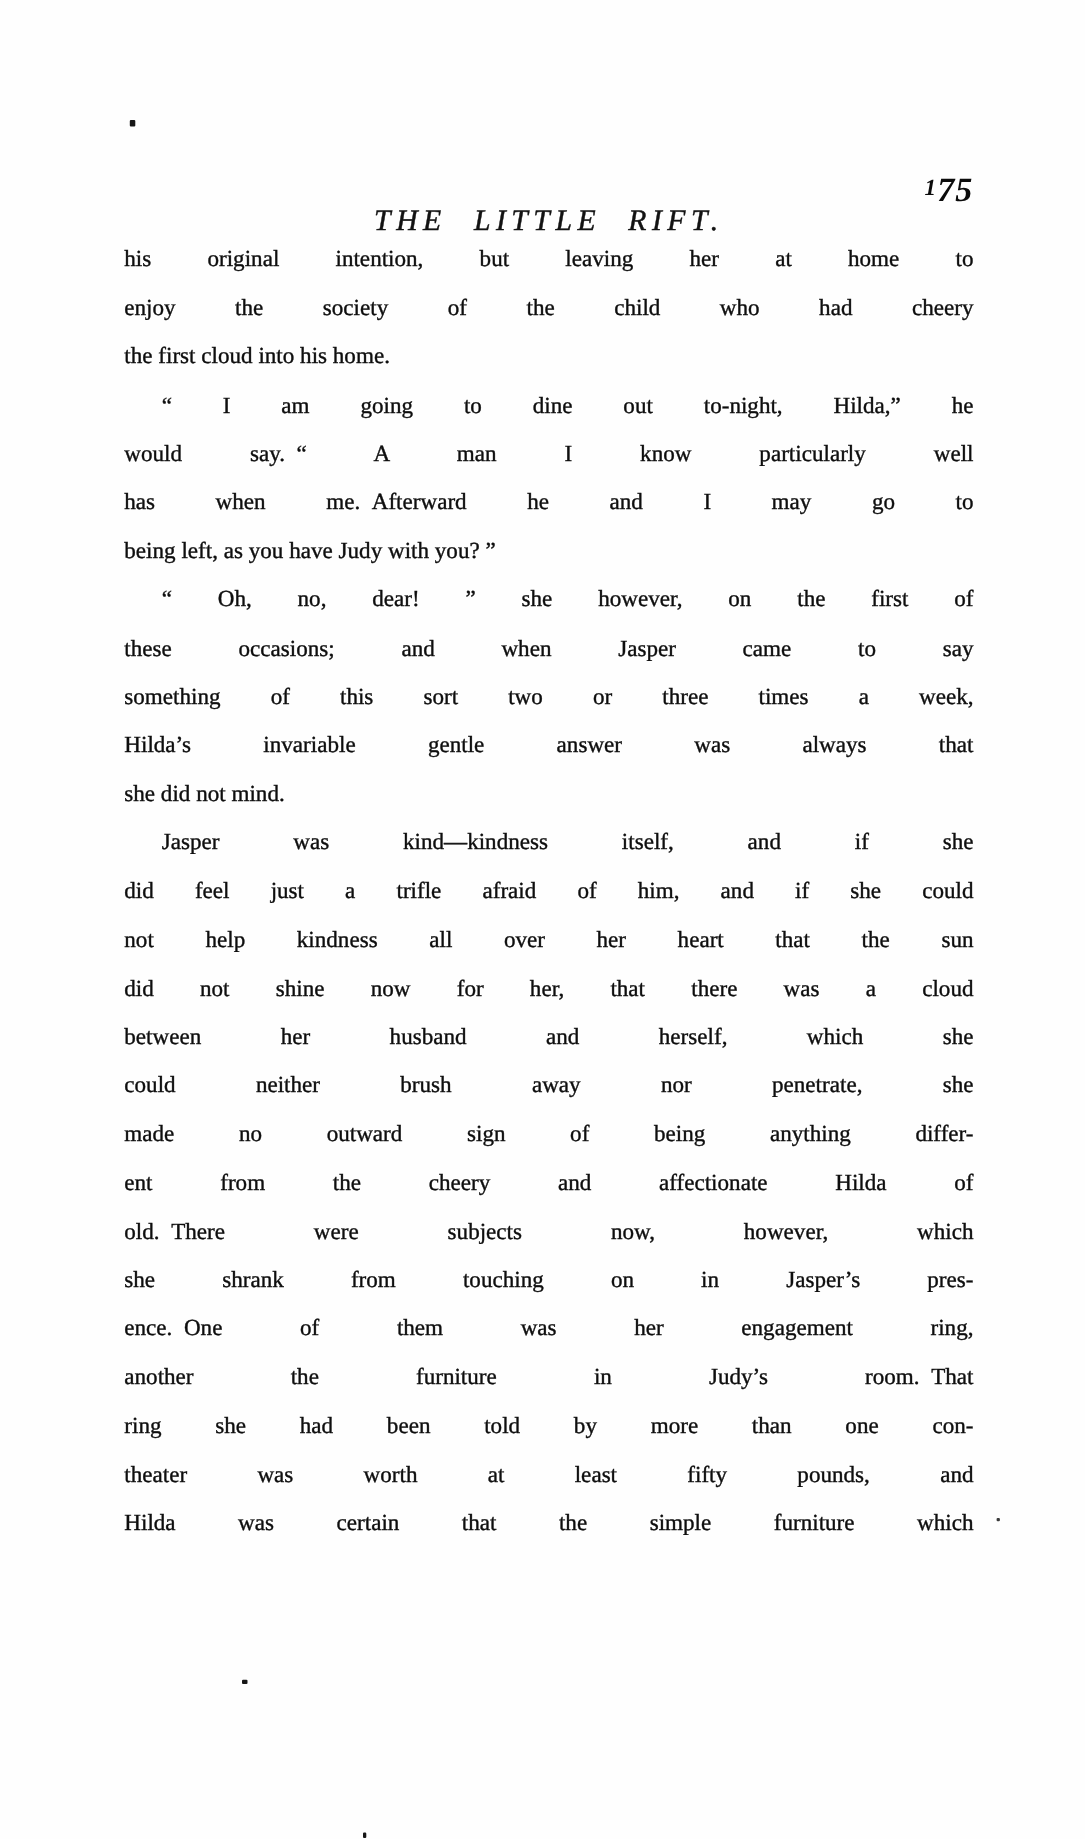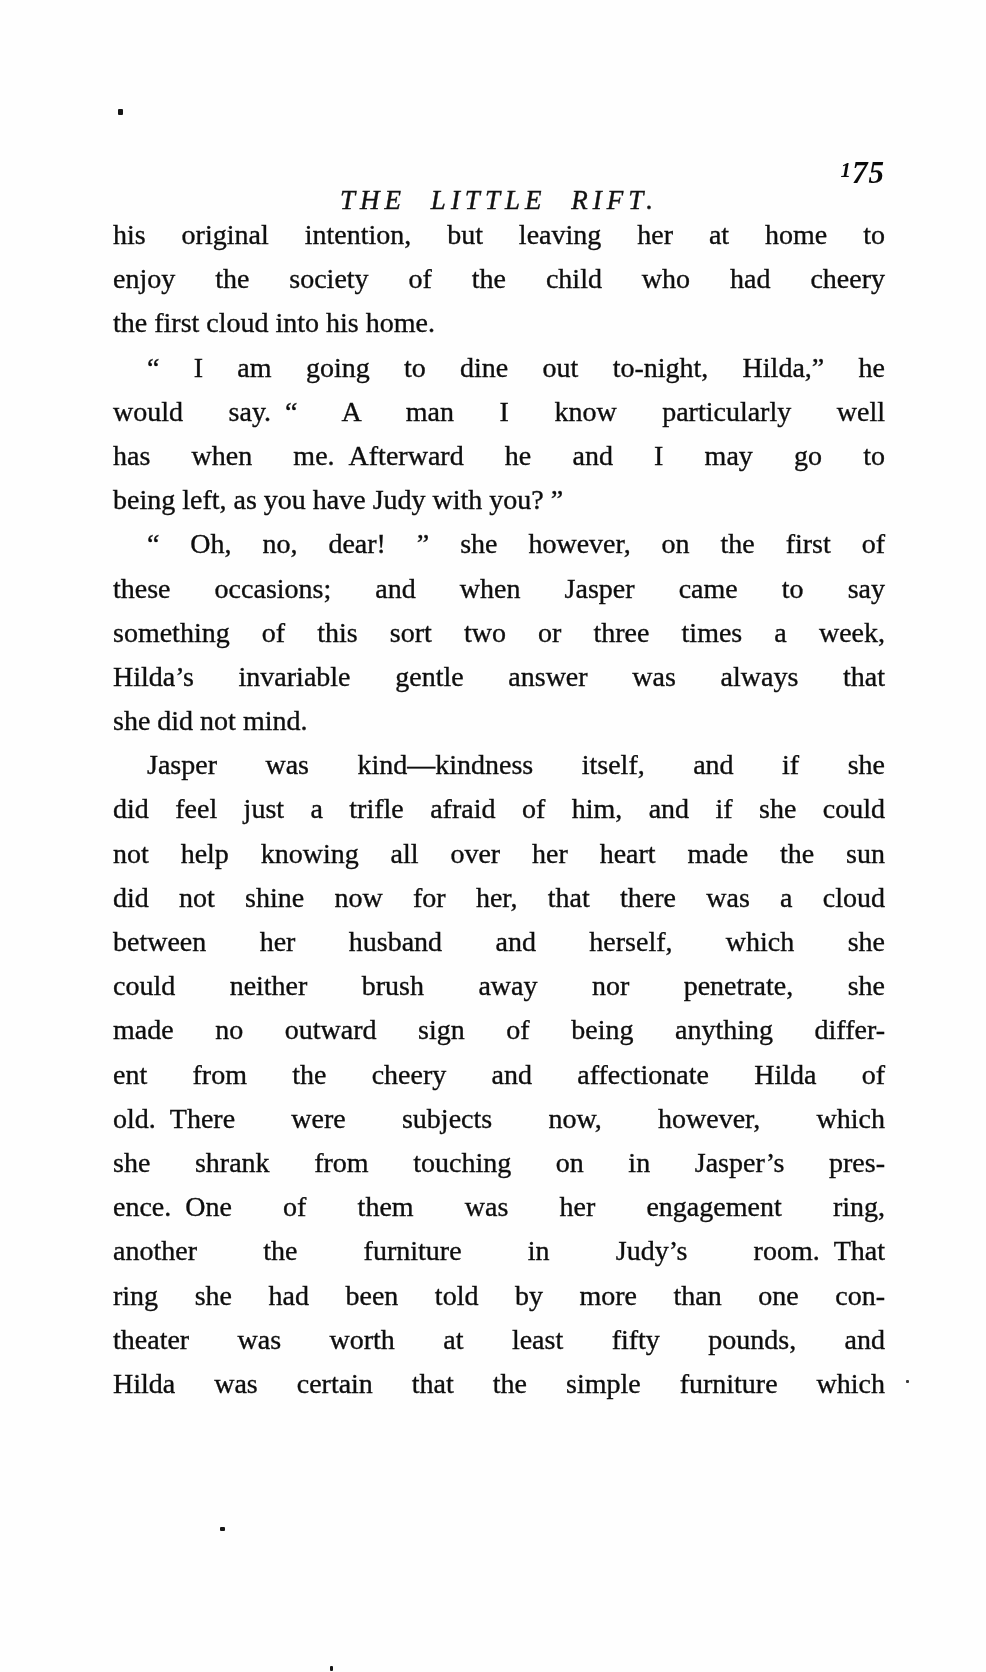--- a/index.html
+++ b/index.html
@@ -52,21 +52,21 @@
   .page-number::first-letter {
     font-size: 21px;
     vertical-align: 6px;
   }
   
   .body-text {
     position: absolute;
     top: 213px;
     left: 113px;
     width: 772px;
-    font-size: 28px;
+    font-size: 21px;
     line-height: 44.2px;
     color: #0e0e0e;
     -webkit-text-stroke: 0.35px #101010;
   }
   .line {
     text-align: justify;
     text-align-last: justify;
     text-justify: inter-word;
     white-space: normal;
     height: 44.2px;
@@ -103,21 +103,21 @@
       <div class="line">would say. “ A man I know particularly well</div>
       <div class="line">has when me. Afterward he and I may go to</div>
       <div class="line para-end">being left, as you have Judy with you? ”</div>
       <div class="line indent">“ Oh, no, dear! ” she however, on the first of</div>
       <div class="line">these occasions; and when Jasper came to say</div>
       <div class="line">something of this sort two or three times a week,</div>
       <div class="line">Hilda’s invariable gentle answer was always that</div>
       <div class="line para-end">she did not mind.</div>
       <div class="line indent">Jasper was kind—kindness itself, and if she</div>
       <div class="line">did feel just a trifle afraid of him, and if she could</div>
-      <div class="line">not help knowing all over her heart made the sun</div>
+      <div class="line">not help kindness all over her heart that the sun</div>
       <div class="line">did not shine now for her, that there was a cloud</div>
       <div class="line">between her husband and herself, which she</div>
       <div class="line">could neither brush away nor penetrate, she</div>
       <div class="line">made no outward sign of being anything differ-</div>
       <div class="line">ent from the cheery and affectionate Hilda of</div>
       <div class="line">old. There were subjects now, however, which</div>
       <div class="line">she shrank from touching on in Jasper’s pres-</div>
       <div class="line">ence. One of them was her engagement ring,</div>
       <div class="line">another the furniture in Judy’s room. That</div>
       <div class="line">ring she had been told by more than one con-</div>

